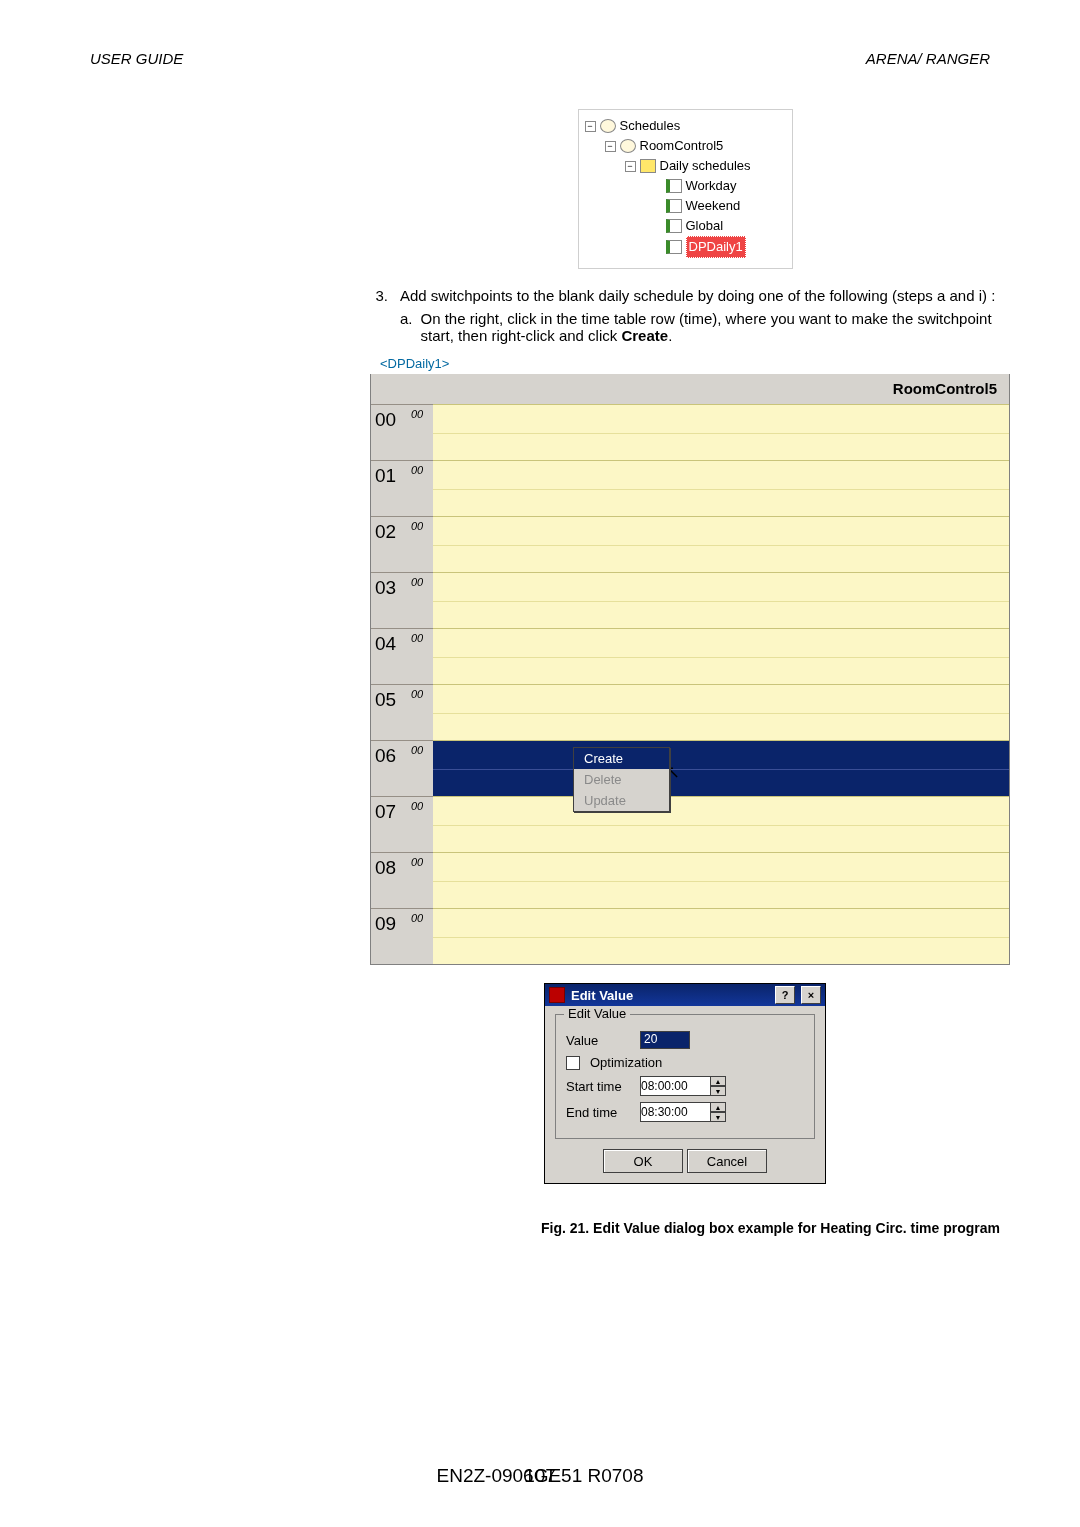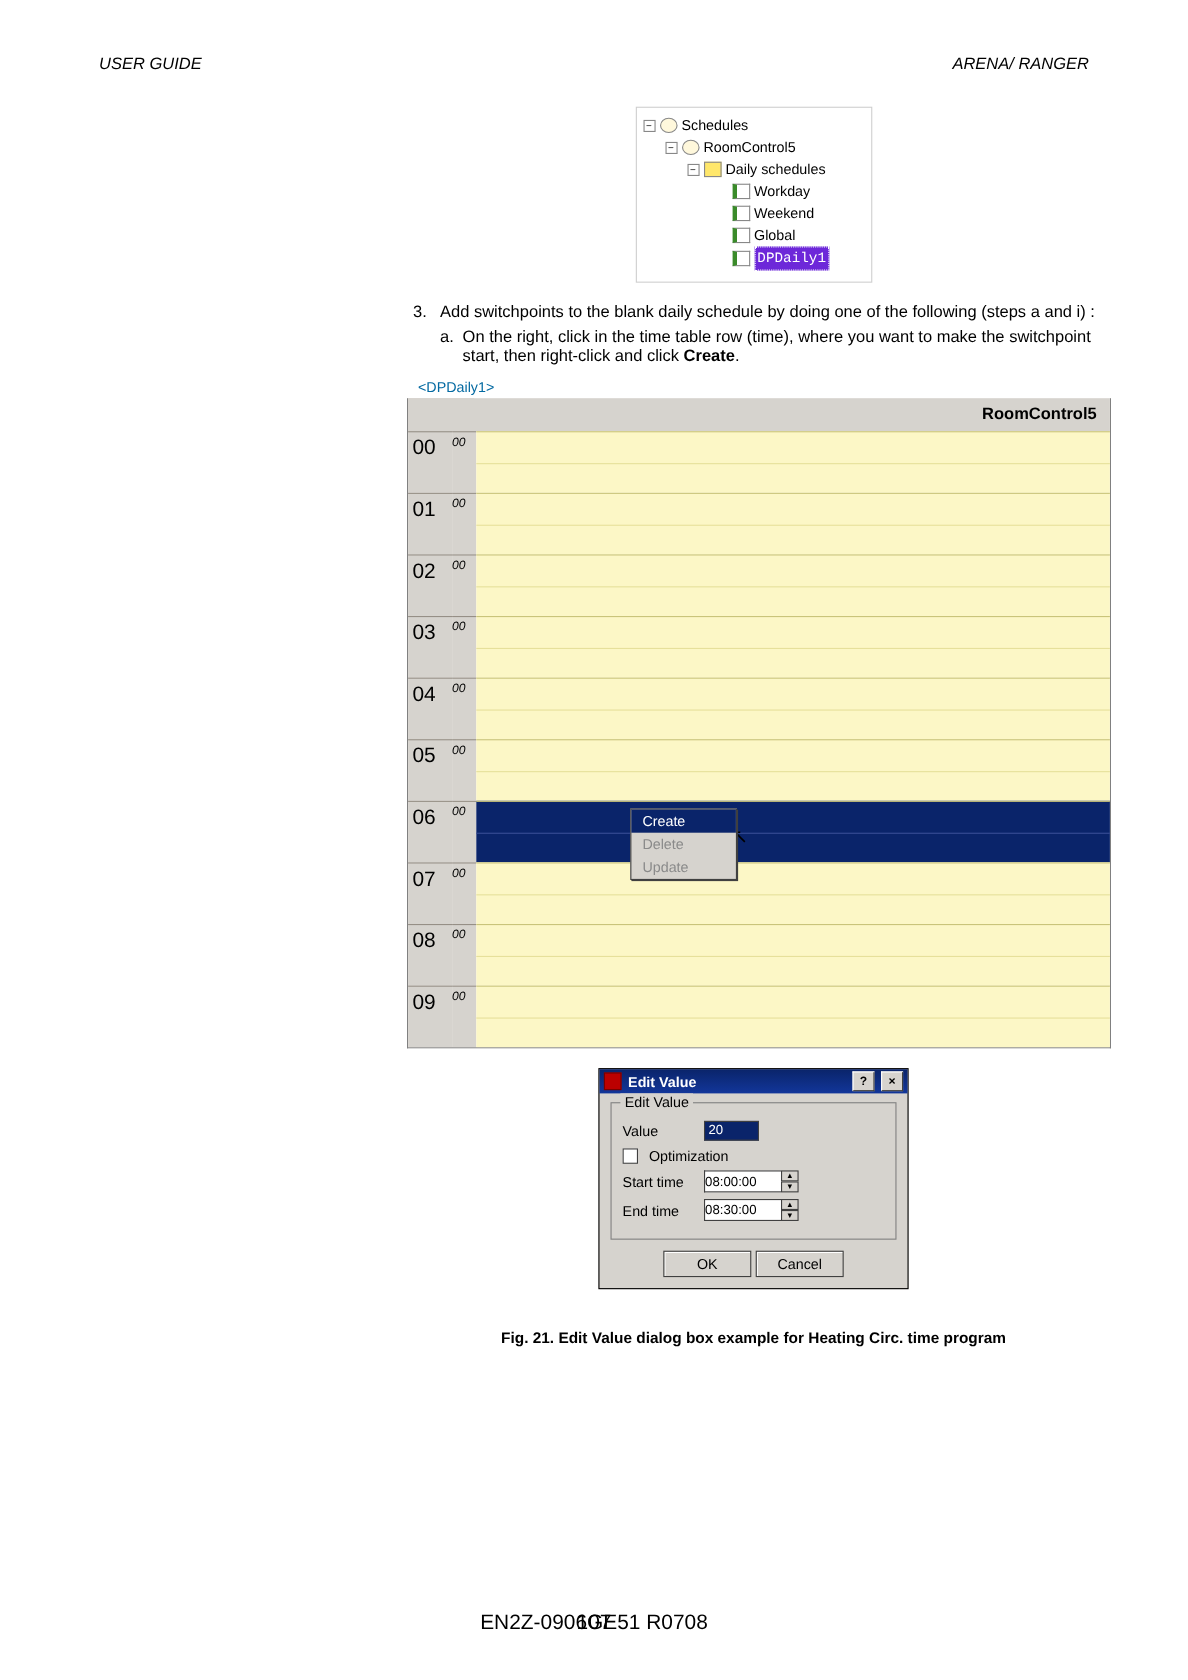--- a/index.html
+++ b/index.html
@@ -14,21 +14,21 @@
     position: relative;
     box-sizing: border-box;
     padding: 50px 90px 40px 90px;
     font-size: 15px;
   }
   .hdr {
     display: flex;
     justify-content: space-between;
     font-style: italic;
     font-size: 15px;
-    margin-bottom: 30px;
+    margin-bottom: 42px;
     gap: 44px;
   }
   .body-col {
     margin-left: 280px;
     width: 630px;
   }
   
   .tree {
     margin: 0 auto 18px auto;
     width: 215px;
@@ -56,23 +56,22 @@
   .noexp { width:11px; display:inline-block; }
   .ico {
     width: 16px; height: 14px; display:inline-block;
     border:1px solid #888; box-sizing:border-box;
     background:#fff;
   }
   .ico.clock { border-radius:50%; background:#fff8dc; }
   .ico.cal   { background:#ffe76a; }
   .ico.leaf  { background:#fff; border-left:4px solid #3a8b2a; }
   .tsel {
-    background:#6d28d9; color:#fff; padding:0 2px;
+    background:#ef4444; color:#fff; padding:0 2px;
     border:1px dotted #fff;
-    font-family:Liberation Mono, monospace;
   }
   
   .stepnum { display:flex; gap:12px; margin-bottom:4px; }
   .stepnum .n { width:18px; text-align:right; }
   .sub { padding-left:30px; display:flex; gap:8px; margin-top:6px; }
   .sub .n { width:16px; }
   b { font-weight:bold; }
   
   .sched {
     margin-top:20px;
@@ -215,21 +214,21 @@
   }
   .btnrow { display:flex; gap:4px; justify-content:center; }
   .dlgbtn {
     width:80px; height:24px;
     border:1px solid #404040;
     background:#d6d3ce;
     box-shadow:inset 1px 1px 0 #fff;
     font-size:13px;
   }
   .caption {
-    text-align:center; font-weight:bold; font-size:14px;
+    text-align:right; font-weight:bold; font-size:14px;
     margin-top:36px;
   }
   .ftr {
     position:absolute; bottom:40px; left:90px; right:90px;
     display:flex; justify-content:center;
     font-size:19px;
   }
   .ftr .pg { position:absolute; left:0; right:0; text-align:center; }
 </style>
 </head>

